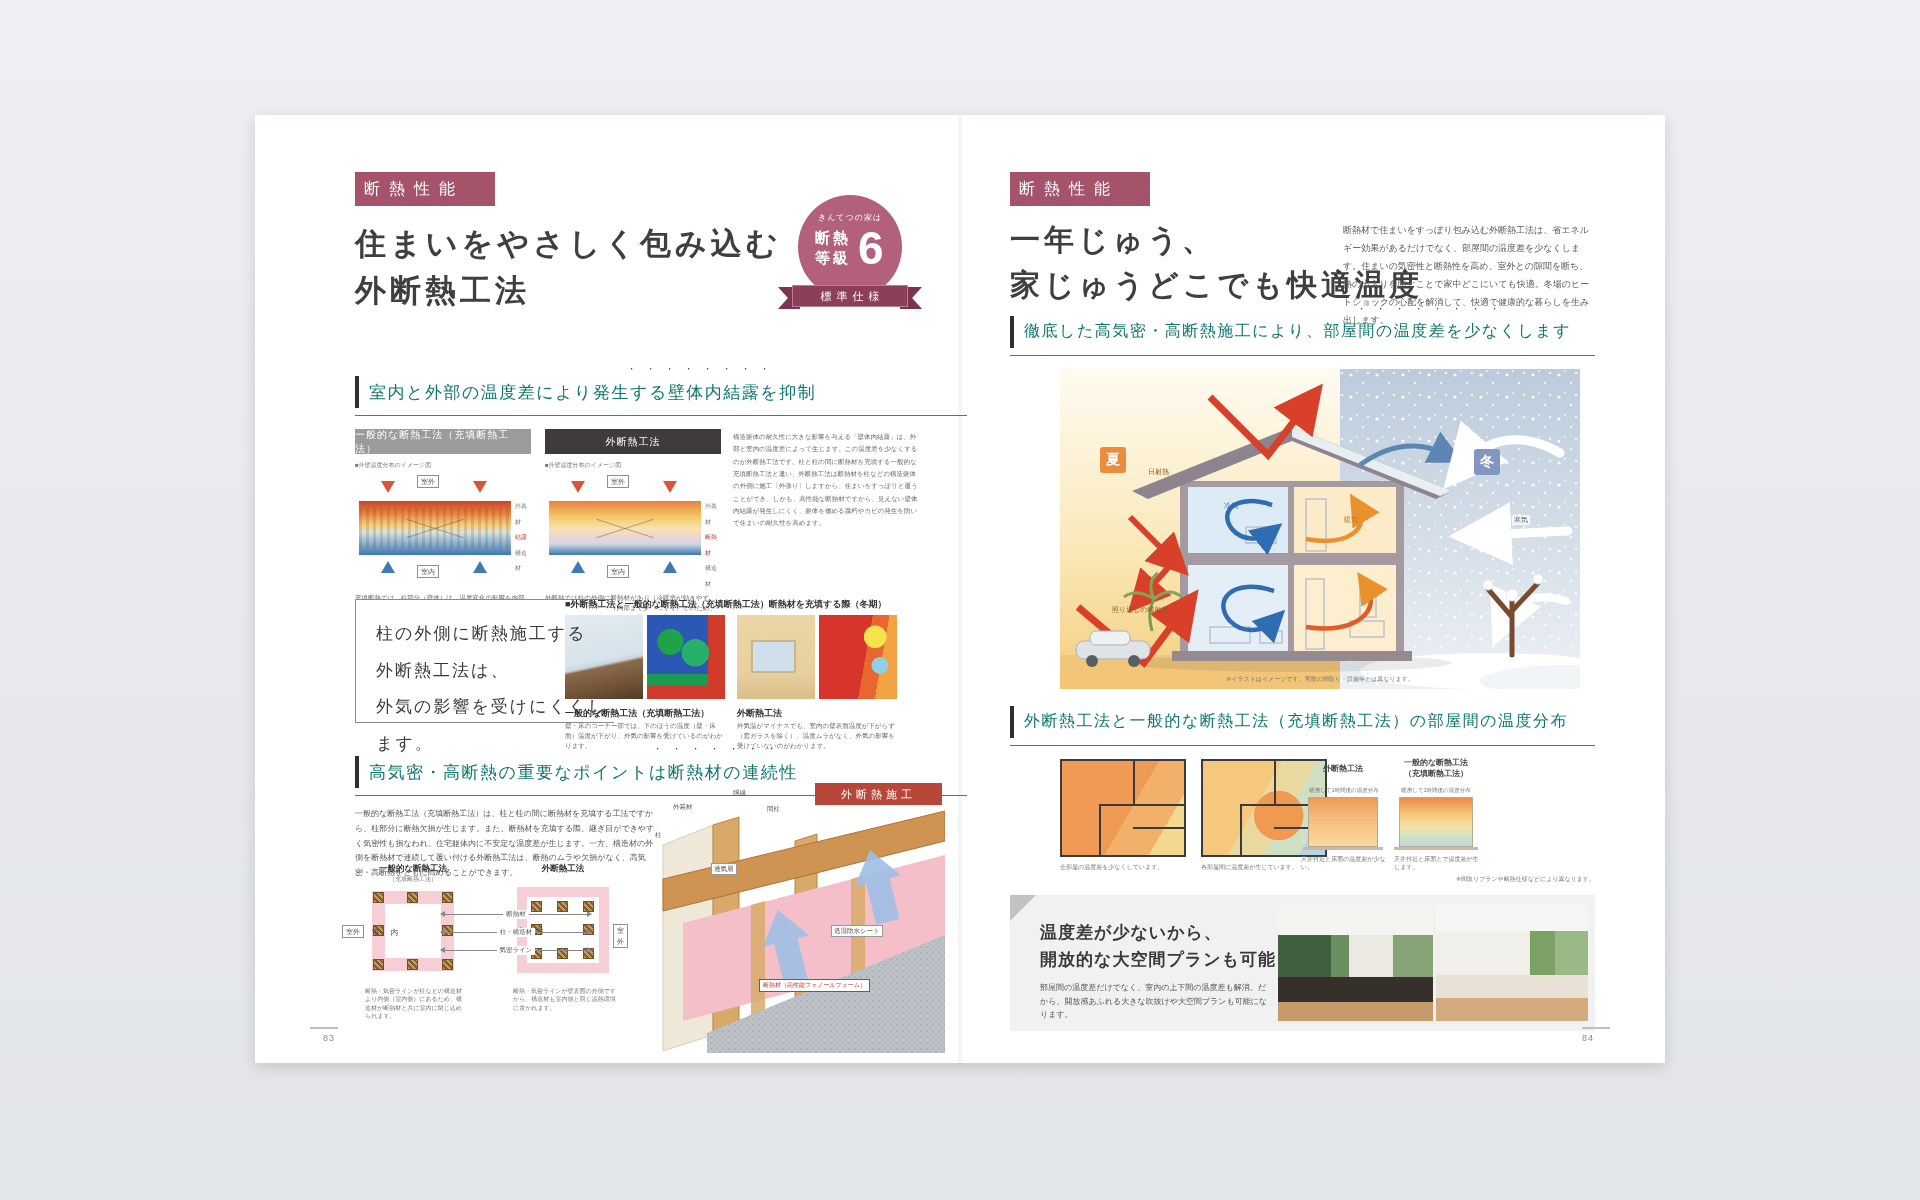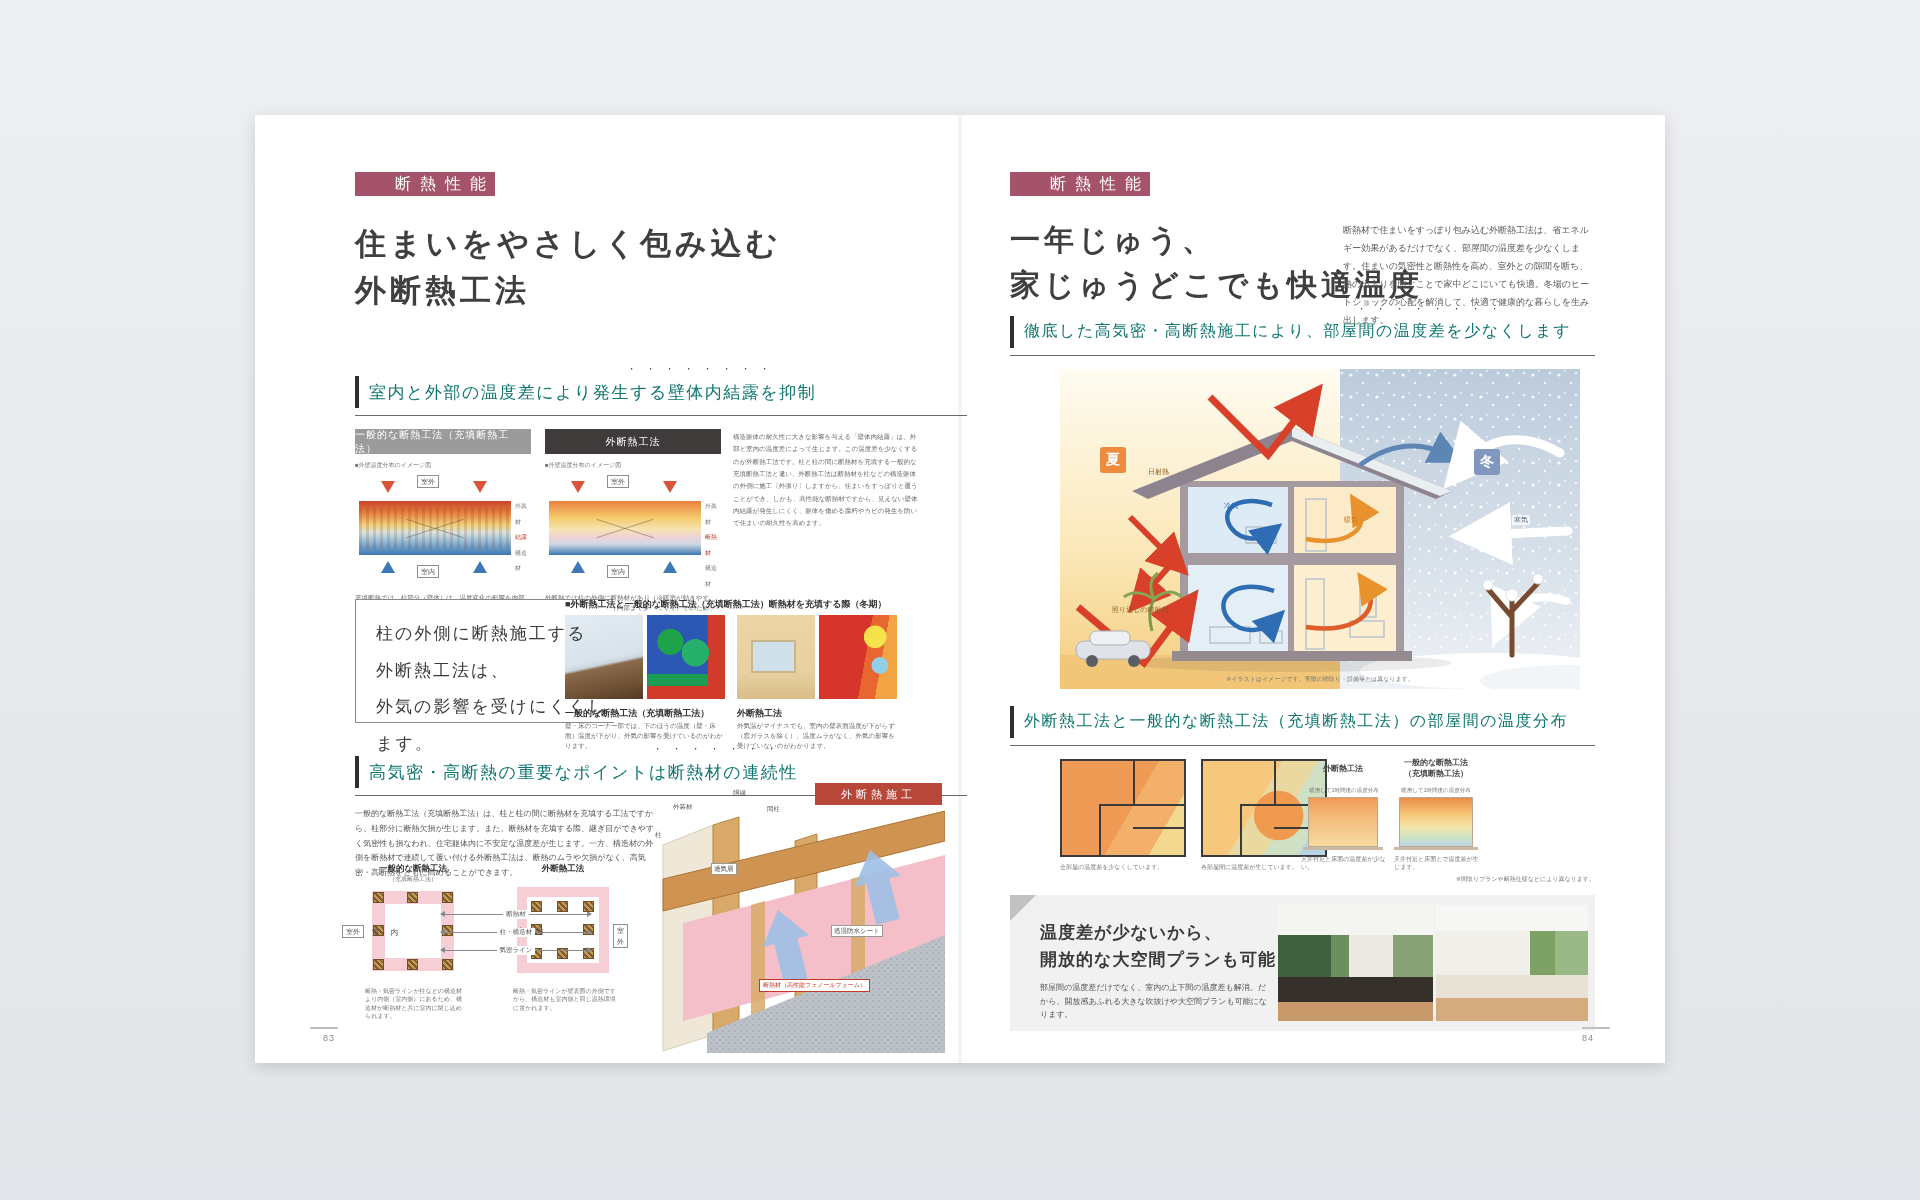--- a/index.html
+++ b/index.html
@@ -7,22 +7,22 @@
     width:1920px;height:1200px;position:relative;overflow:hidden;
     background:linear-gradient(180deg,#edeff2 0%,#e6e8ec 60%,#e2e5e9 100%);
     font-family:"Liberation Sans","DejaVu Sans",sans-serif;color:#3c3c3e;
   }
   .abs{position:absolute;}
   .page{position:absolute;left:255px;top:115px;width:1410px;height:948px;background:#ffffff;
         box-shadow:0 4px 14px rgba(0,0,0,.14);}
   .gutter{left:702px;top:0;width:6px;height:948px;
         background:linear-gradient(90deg,rgba(0,0,0,0) 0%,rgba(0,0,0,.06) 50%,rgba(0,0,0,0) 100%);}
   
-  .cat-badge{width:140px;height:24px;background:#a4536b;color:#fff;display:flex;align-items:center;
-        justify-content:flex-end;letter-spacing:9px;font-size:16px;text-indent:9px;
+  .cat-badge{width:140px;height:34px;background:#a4536b;color:#fff;display:flex;align-items:center;
+        justify-content:flex-start;letter-spacing:9px;font-size:16px;text-indent:9px;
         font-family:"Liberation Serif","DejaVu Serif",serif;}
   .h-title{font-size:31px;font-weight:bold;letter-spacing:4px;line-height:1.5;color:#3f3f41;white-space:pre-line;}
   .intro{font-size:10px;line-height:1.85;color:#5a5a5a;white-space:pre-line;}
   
   .sec-bar{width:4px;height:32px;background:#2f2f2f;}
   .sec-title{font-size:17px;font-weight:normal;letter-spacing:1.5px;color:#0f766e;}
   .sec-dots{font-size:9px;letter-spacing:10px;color:#2f2f2f;}
   .sec-line{height:1px;background:#6a6a6a;}
   
   .small{font-size:8px;color:#555;line-height:1.7;}
@@ -133,20 +133,35 @@
   <div class="abs gutter"></div>
 
   <div class="abs cat-badge" style="left:100px;top:57px;">
     <span>断熱性能</span>
   </div>
 
   <div class="abs h-title" style="left:100px;top:106px;">住まいをやさしく包み込む
 外断熱工法</div>
 
 
+  <div class="abs" style="left:519px;top:80px;width:152px;height:120px;">
+    <div class="abs ribbon-tab" style="left:4px;top:92px;width:22px;height:22px;clip-path:polygon(0 0,100% 0,100% 100%,0 100%,45% 50%);"></div>
+    <div class="abs ribbon-tab" style="left:126px;top:92px;width:22px;height:22px;clip-path:polygon(0 0,100% 0,55% 50%,100% 100%,0 100%);"></div>
+    <div class="abs grade-circle" style="left:24px;top:0;">
+      <div class="abs grade-top" style="top:17px;">きんてつの家は</div>
+      <div class="abs grade-kanji" style="left:17px;top:33px;">
+        <div>断熱</div>
+        <div>等級</div>
+      </div>
+      <div class="abs grade-num" style="left:60px;top:30px;">6</div>
+    </div>
+    <div class="abs grade-ribbon" style="left:18px;top:90px;width:116px;height:22px;">
+      <span>標準仕様</span>
+    </div>
+  </div>
 
   <div class="abs sec-dots" style="left:372px;top:248px;">・・・・・・・・</div>
   <div class="abs sec-bar" style="left:100px;top:261px;"></div>
   <div class="abs sec-title" style="left:114px;top:266px;">室内と外部の温度差により発生する壁体内結露を抑制</div>
   <div class="abs sec-line" style="left:100px;top:300px;width:612px;"></div>
 
   <div class="abs col-label col-gray" style="left:100px;top:314px;width:176px;">
     <span>一般的な断熱工法（充填断熱工法）</span>
   </div>
   <div class="abs col-label col-dark" style="left:290px;top:314px;width:176px;">

